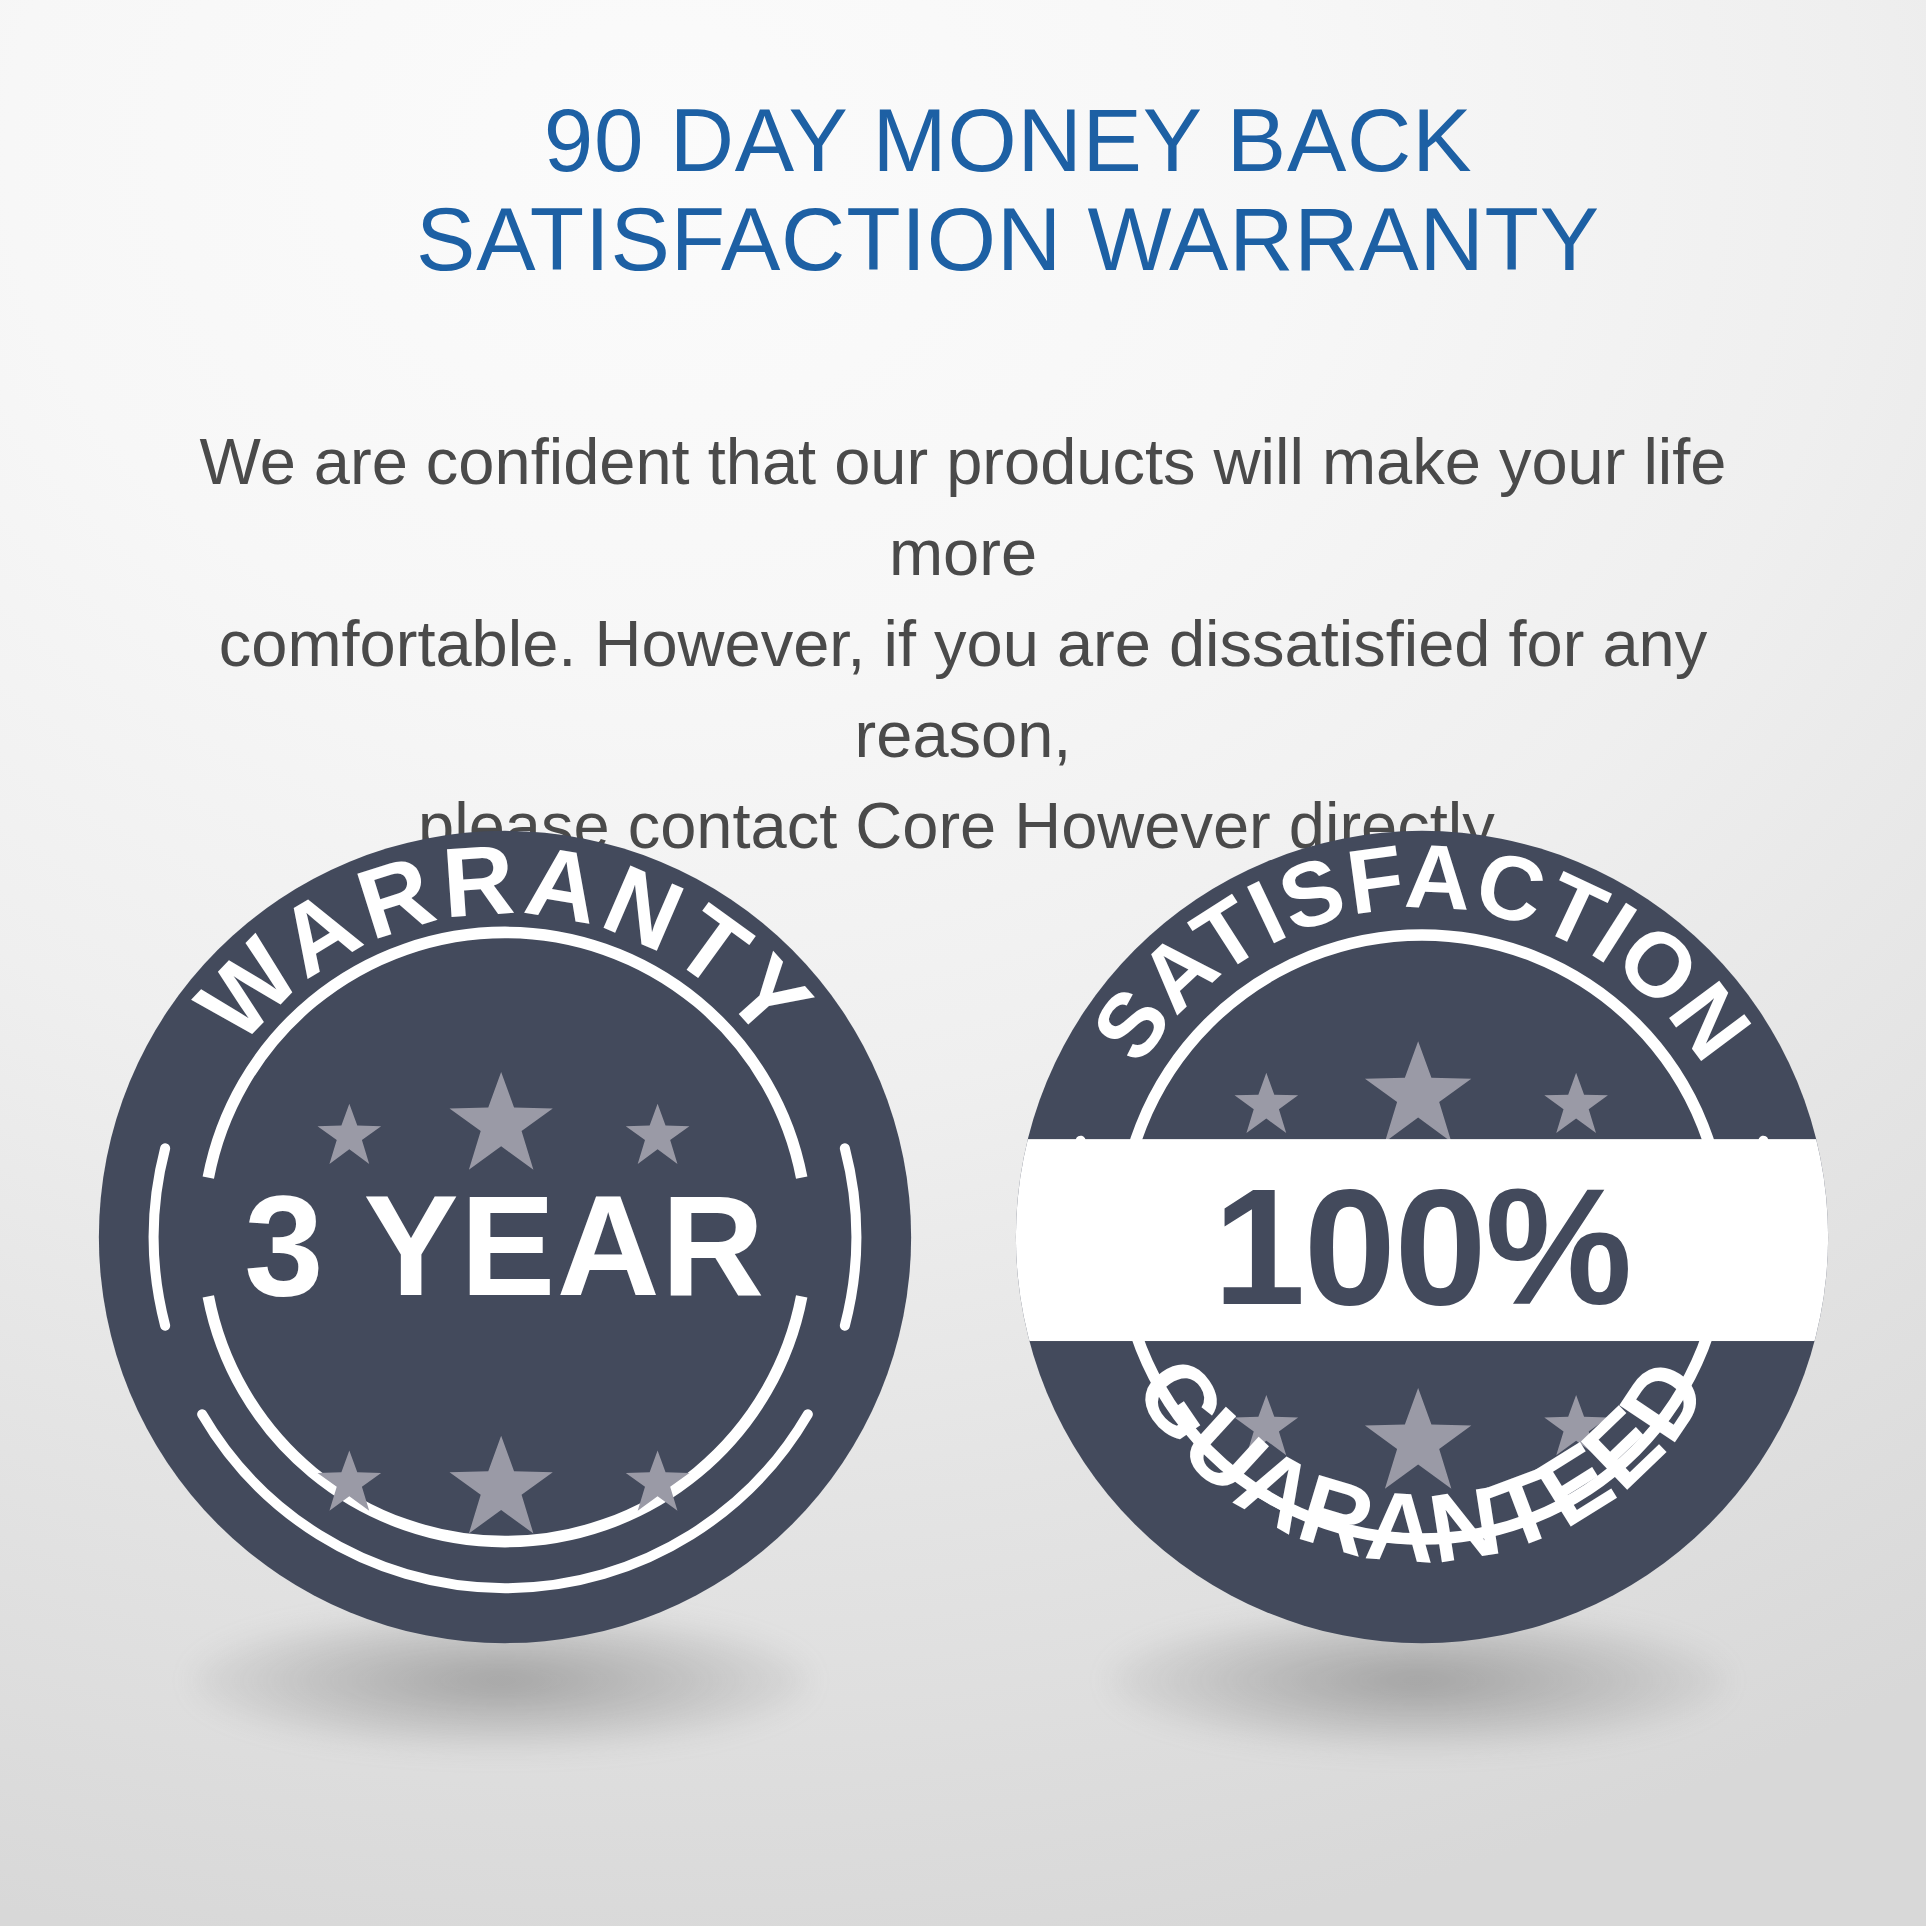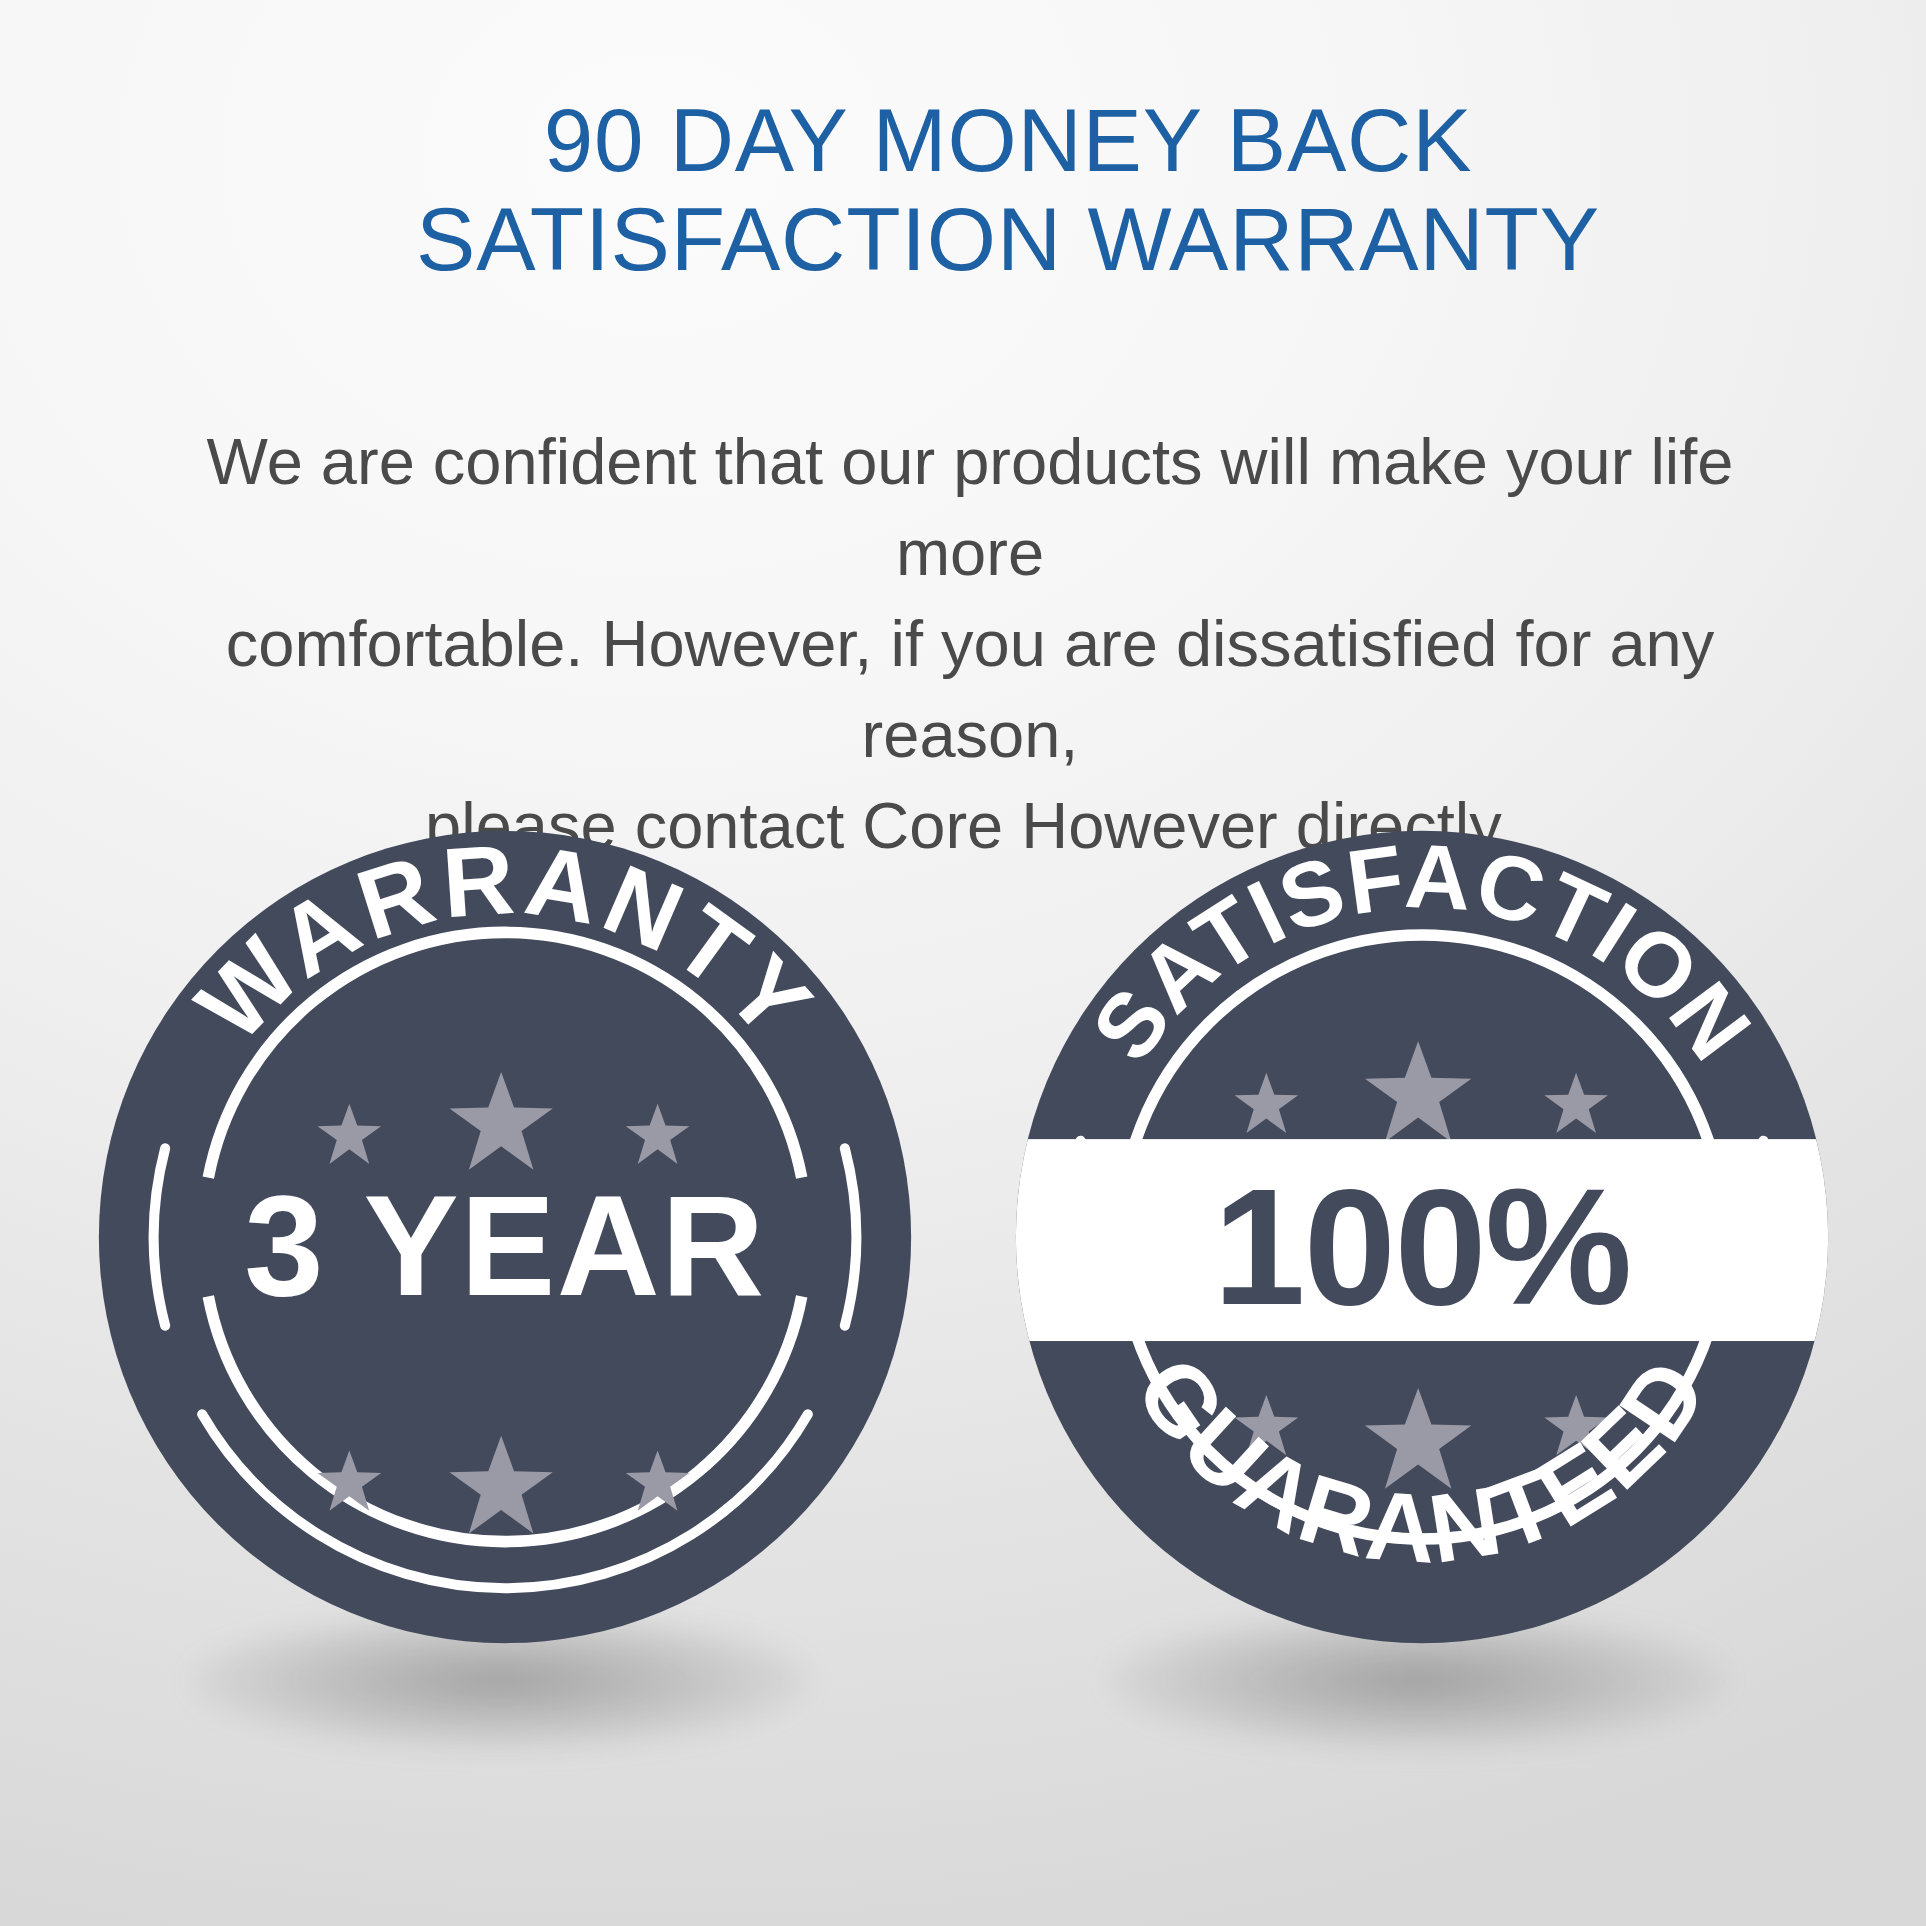--- a/index.html
+++ b/index.html
@@ -33,21 +33,21 @@
     font-stretch: condensed;
     white-space: nowrap;
     margin-left: 45px;
   }
   .header .hline { display: block; }
 
   
   .body-copy {
     position: absolute;
     top: 416px;
-    left: 138px;
+    left: 131px;
     width: 1664px;
     text-align: center;
     color: #4a4a4a;
     font-size: 65px;
     line-height: 91px;
     font-weight: 400;
     font-stretch: condensed;
   }
   .body-copy .pline { display: block; }
 

